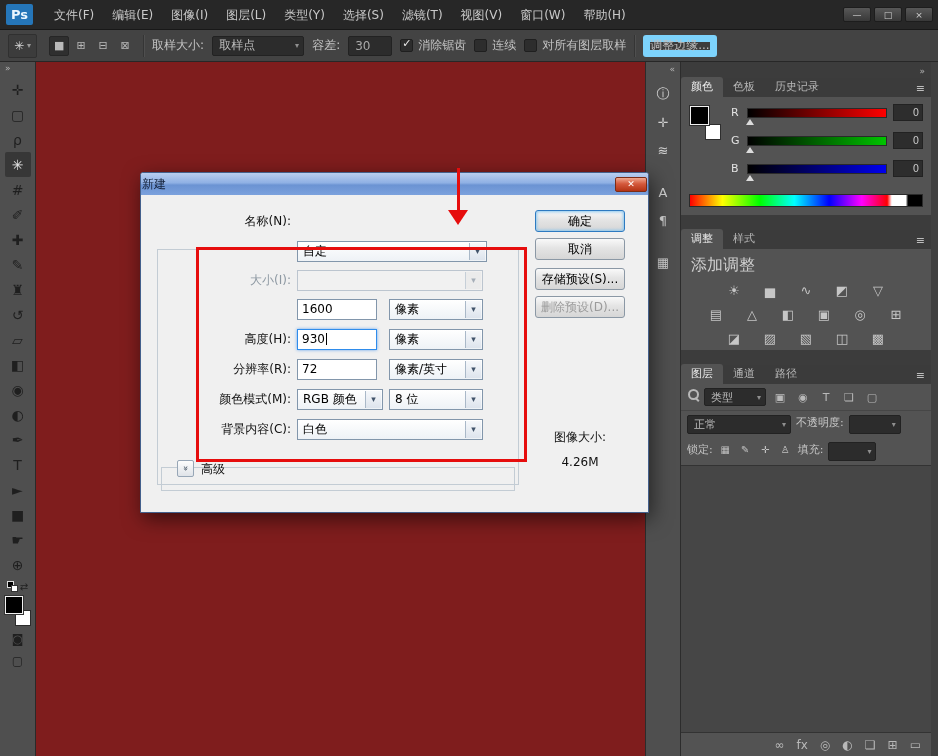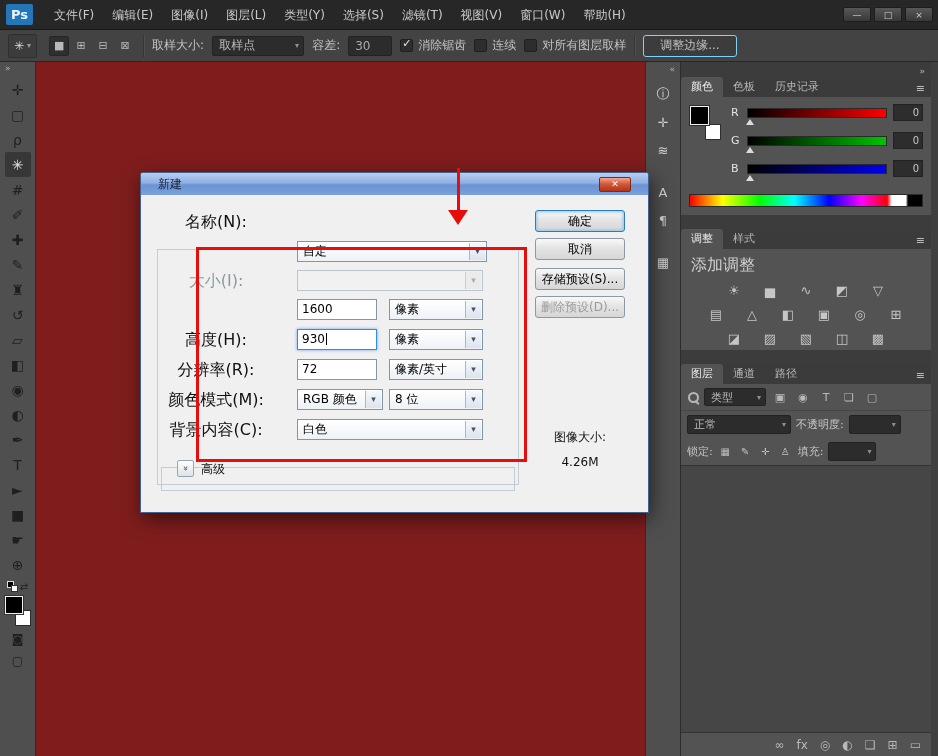--- a/index.html
+++ b/index.html
@@ -30,21 +30,21 @@
   .vsep{width:1px;height:22px;background:#353535;box-shadow:1px 0 0 #4f4f4f}
   .opt-label{color:#c3c3c3;white-space:nowrap}
   .dark-combo{position:relative;height:20px;background:#2c2c2c;border:1px solid #222;
     border-radius:2px;color:#bdbdbd;display:flex;align-items:center;padding:0 18px 0 6px;white-space:nowrap}
   .dark-combo::after{content:"▾";position:absolute;right:4px;top:4px;font-size:8px;color:#8f8f8f}
   .dark-input{height:20px;width:44px;background:#2c2c2c;border:1px solid #222;border-radius:2px;
     color:#a9a9a9;display:flex;align-items:center;padding:0 6px}
   .cb-group{display:flex;align-items:center;gap:5px}
   .cb{position:relative;width:13px;height:13px;background:#2d2d2d;border:1px solid #1f1f1f;border-radius:2px}
   .cb.checked::after{content:"✓";position:absolute;left:1px;top:-3px;color:#ececec;font-size:11px}
-  .refine-btn{height:22px;padding:0 16px;background:#3c3c3c;border:1px solid #7dd3fc;border-radius:3px;
+  .refine-btn{height:22px;padding:0 0;background:#3c3c3c;border:7px solid #7dd3fc;border-radius:3px;
     color:#c0c0c0;display:flex;align-items:center}
 
   
   .toolcol{position:absolute;left:0;top:62px;width:36px;bottom:0;background:#4f4f4f;
     border-right:1px solid #2a2a2a}
   .toolcol-header{height:15px;color:#b5b5b5;font-size:9px;padding:1px 0 0 5px}
   .tool{width:26px;height:25px;margin:0 auto;display:flex;align-items:center;justify-content:center;
     color:#1f1f1f;font-size:14px}
   .tool.active{background:#373737;color:#e6e6e6;border-radius:2px}
   .mini-swap{width:26px;margin:4px auto 0;display:flex;align-items:center;justify-content:center;
@@ -55,25 +55,25 @@
   .swatches{position:relative;width:28px;height:30px;margin:4px auto 2px}
   .sw-back{position:absolute;right:1px;bottom:0;width:16px;height:16px;background:#fff;border:1px solid #2c2c2c}
   .sw-front{position:absolute;left:1px;top:0;width:18px;height:18px;background:#000;
     border:1px solid #f2f2f2;box-shadow:0 0 0 1px #343434}
   .tool.small{font-size:12px;height:22px}
 
   
   .dialog{position:absolute;left:140px;top:172px;width:509px;height:341px;background:#f0f0f0;
     border:1px solid #44608c;border-radius:3px 3px 0 0;box-shadow:3px 6px 20px rgba(0,0,0,.55);z-index:10}
   .dlg-title{height:22px;background:linear-gradient(#b9cef0,#8fb0e4 45%,#6b93d3 55%,#7ba1dd);
-    display:flex;align-items:center;padding:0 17px;border-radius:2px 2px 0 0;color:#14213a;font-size:12px}
+    display:flex;align-items:center;padding:0 1px;border-radius:2px 2px 0 0;color:#14213a;font-size:12px}
   .dlg-close{margin-left:auto;width:32px;height:15px;background:linear-gradient(#f0a78f,#d4593c 45%,#b33315);
     border:1px solid #7c2c16;border-radius:2px;color:#fff;font-size:9px;
     display:flex;align-items:center;justify-content:center}
-  .drow-label{position:absolute;left:0;width:150px;text-align:center;color:#101010;font-size:16px;line-height:21px}
+  .drow-label{position:absolute;left:0;width:150px;text-align:right;color:#101010;font-size:12px;line-height:21px}
   .drow-label.disabled{color:#8d98a2}
   .dinput{position:absolute;height:21px;background:#fff;border:1px solid #8296ab;color:#000;
     font-size:12px;line-height:19px;padding:0 4px}
   .dinput.focused{border:1px solid #2f8ceb;box-shadow:0 0 3px rgba(70,150,240,.8)}
   .caret::after{content:"";display:inline-block;width:1px;height:12px;background:#000;margin-left:1px;vertical-align:-2px}
   .wcombo{position:absolute;height:21px;background:linear-gradient(#ffffff,#eef2f6);border:1px solid #8296ab;
     color:#000;font-size:12px;line-height:19px;padding:0 20px 0 5px;white-space:nowrap;overflow:hidden}
   .wcombo::after{content:"▾";position:absolute;right:1px;top:1px;bottom:1px;width:15px;
     background:linear-gradient(#f6f8fb,#dde4ed);border-left:1px solid #a9b8c8;color:#41536a;
     font-size:9px;text-align:center;line-height:17px}
@@ -138,21 +138,21 @@
       #0000ff 60%,#ff00ff 74%,#ff0000 85%,#ffffff 87%,#ffffff 93%,#000000 94%,#000000 100%)}
 
   
   .adj-add{padding:6px 0 2px 10px;color:#cfcfcf;font-size:16px}
   .adj-row{display:flex;justify-content:center;gap:14px;padding:3px 0}
   .adj-icon{width:22px;height:18px;display:flex;align-items:center;justify-content:center;
     color:#c6c6c6;font-size:13px}
 
   
   .layers{flex:1;display:flex;flex-direction:column;margin-bottom:0}
-  .lp-row{display:flex;align-items:center;gap:5px;padding:4px 6px;color:#c6c6c6;font-size:11px}
+  .lp-row{display:flex;align-items:flex-start;gap:5px;padding:4px 6px;color:#c6c6c6;font-size:11px}
   .lp-row.bordered{border-bottom:1px solid #464646}
   .mag{position:relative;width:12px;height:12px}
   .mag::before{content:"";position:absolute;left:1px;top:1px;width:7px;height:7px;
     border:2px solid #b8b8b8;border-radius:50%}
   .mag::after{content:"";position:absolute;left:9px;top:9px;width:5px;height:2px;background:#b8b8b8;
     transform:rotate(45deg);transform-origin:0 0}
   .f-icon{width:18px;height:18px;display:flex;align-items:center;justify-content:center;
     color:#b9b9b9;font-size:11px}
   .lk-icon{width:15px;height:15px;display:flex;align-items:center;justify-content:center;
     color:#c0c0c0;font-size:10px}

